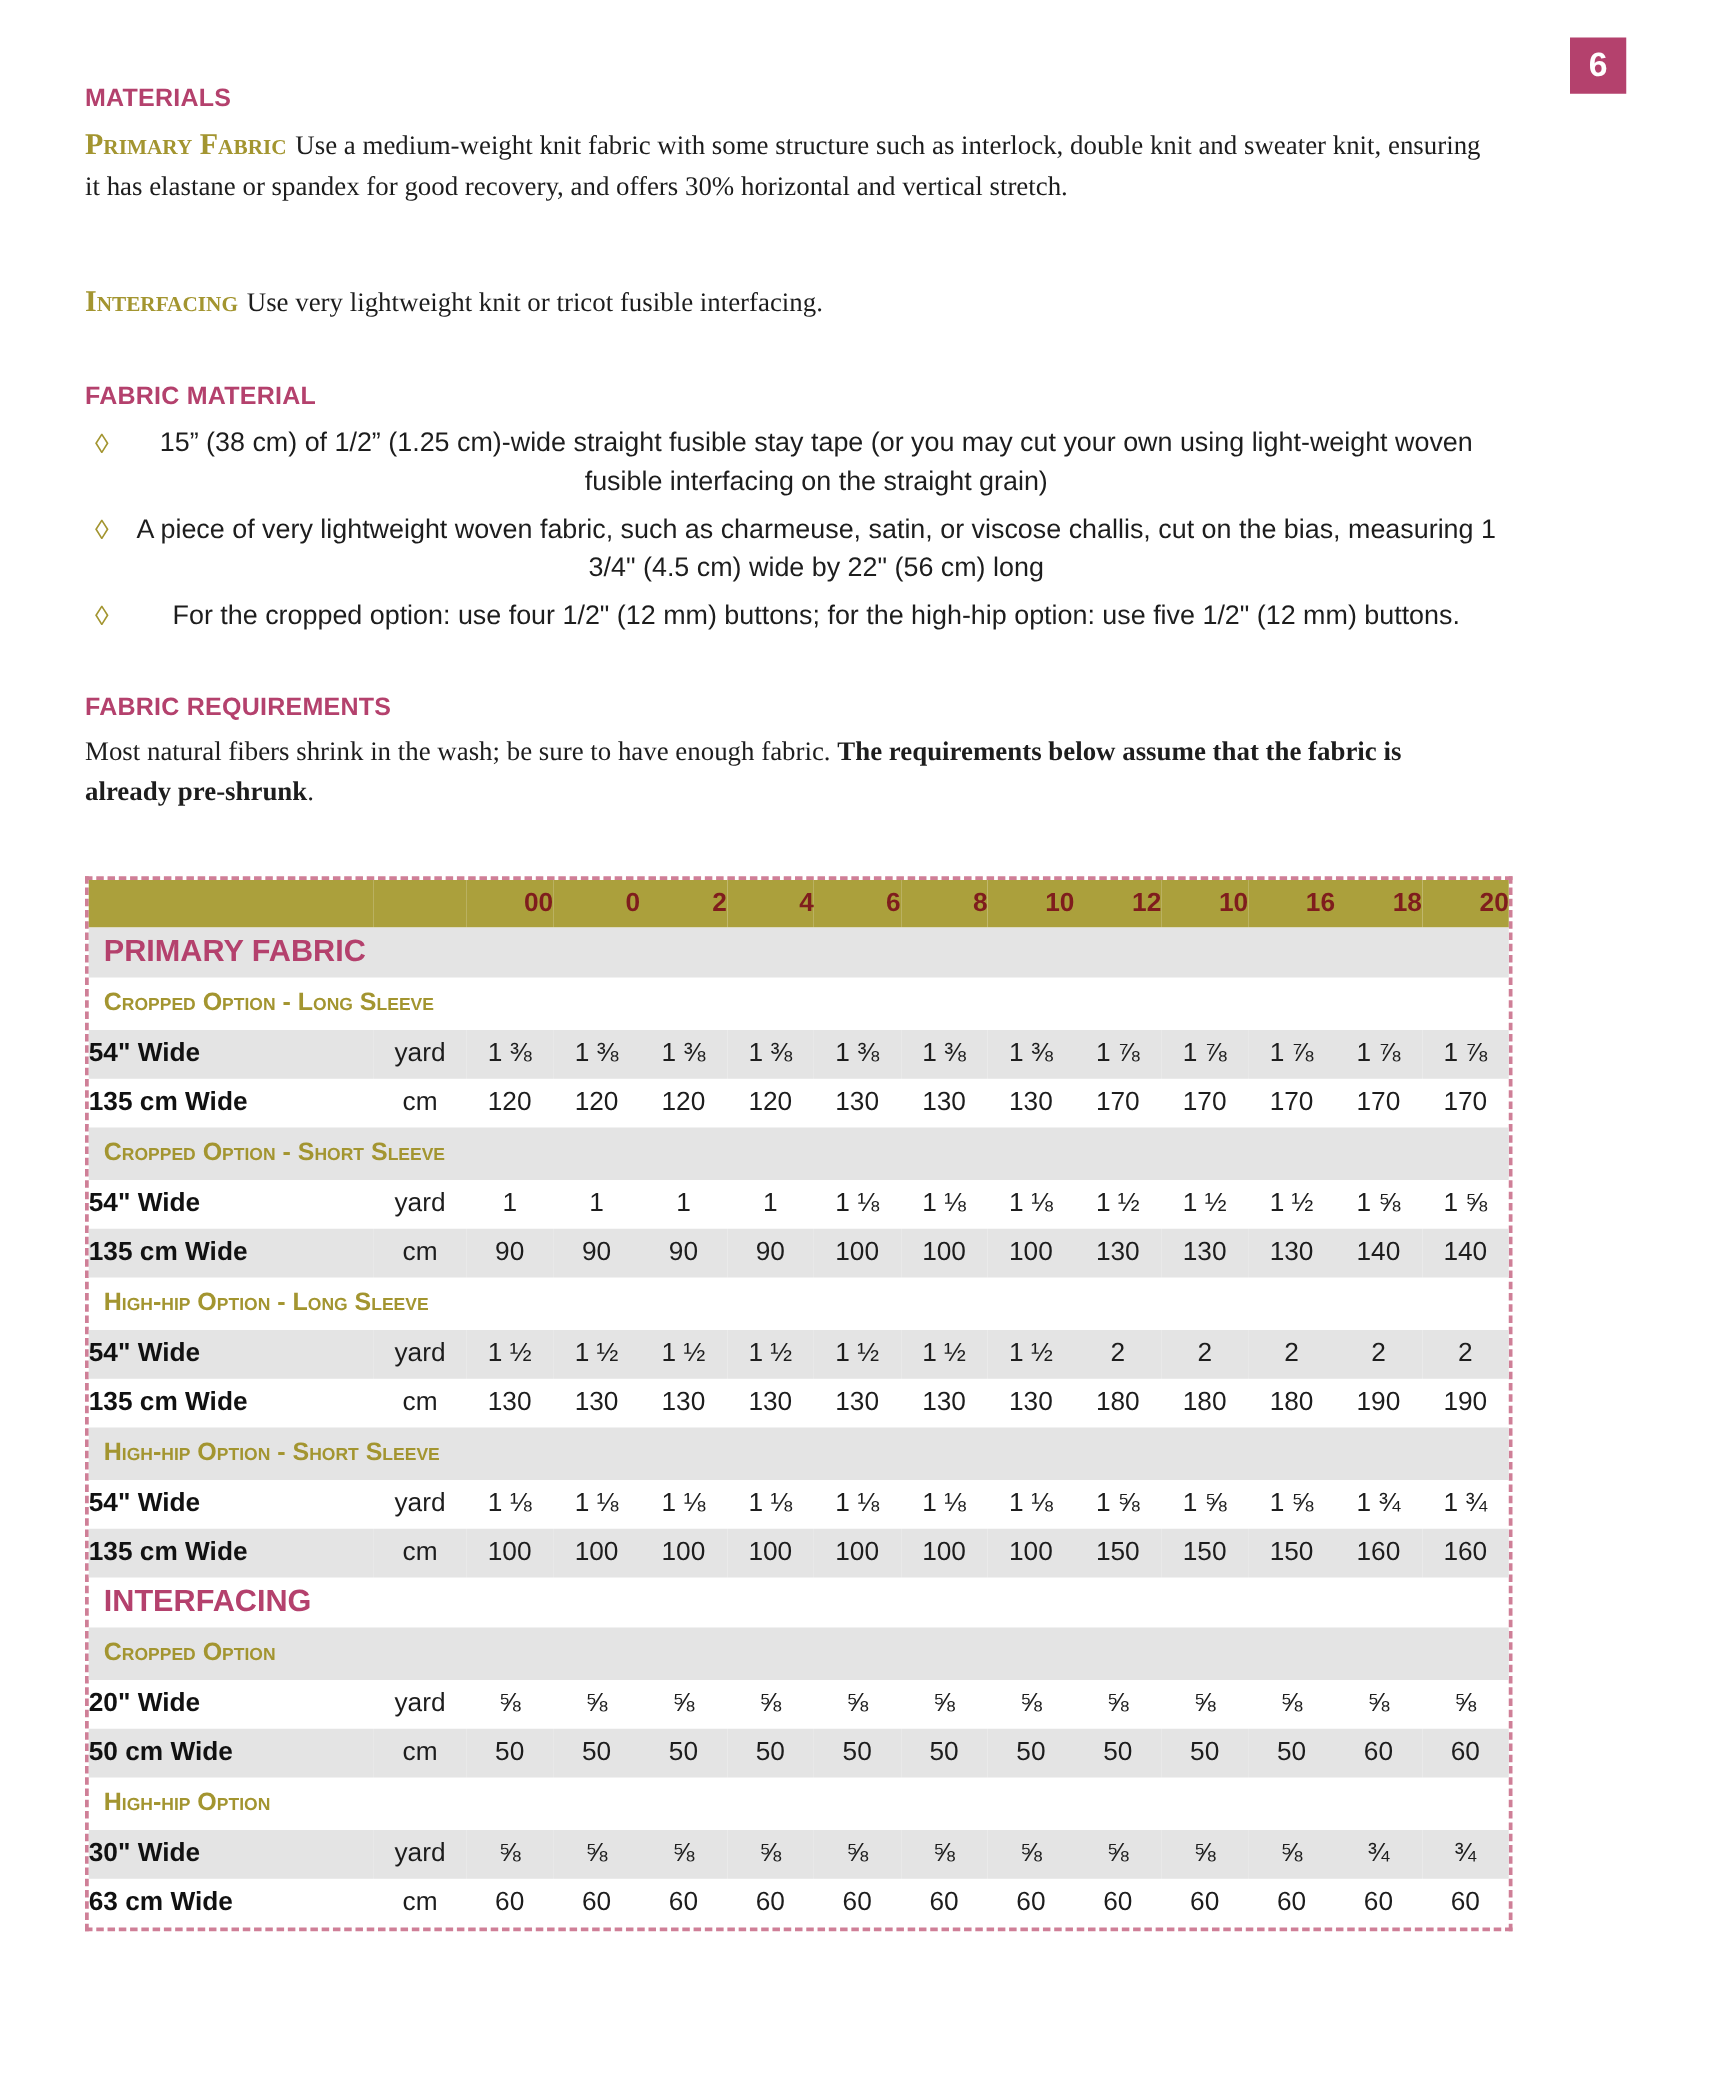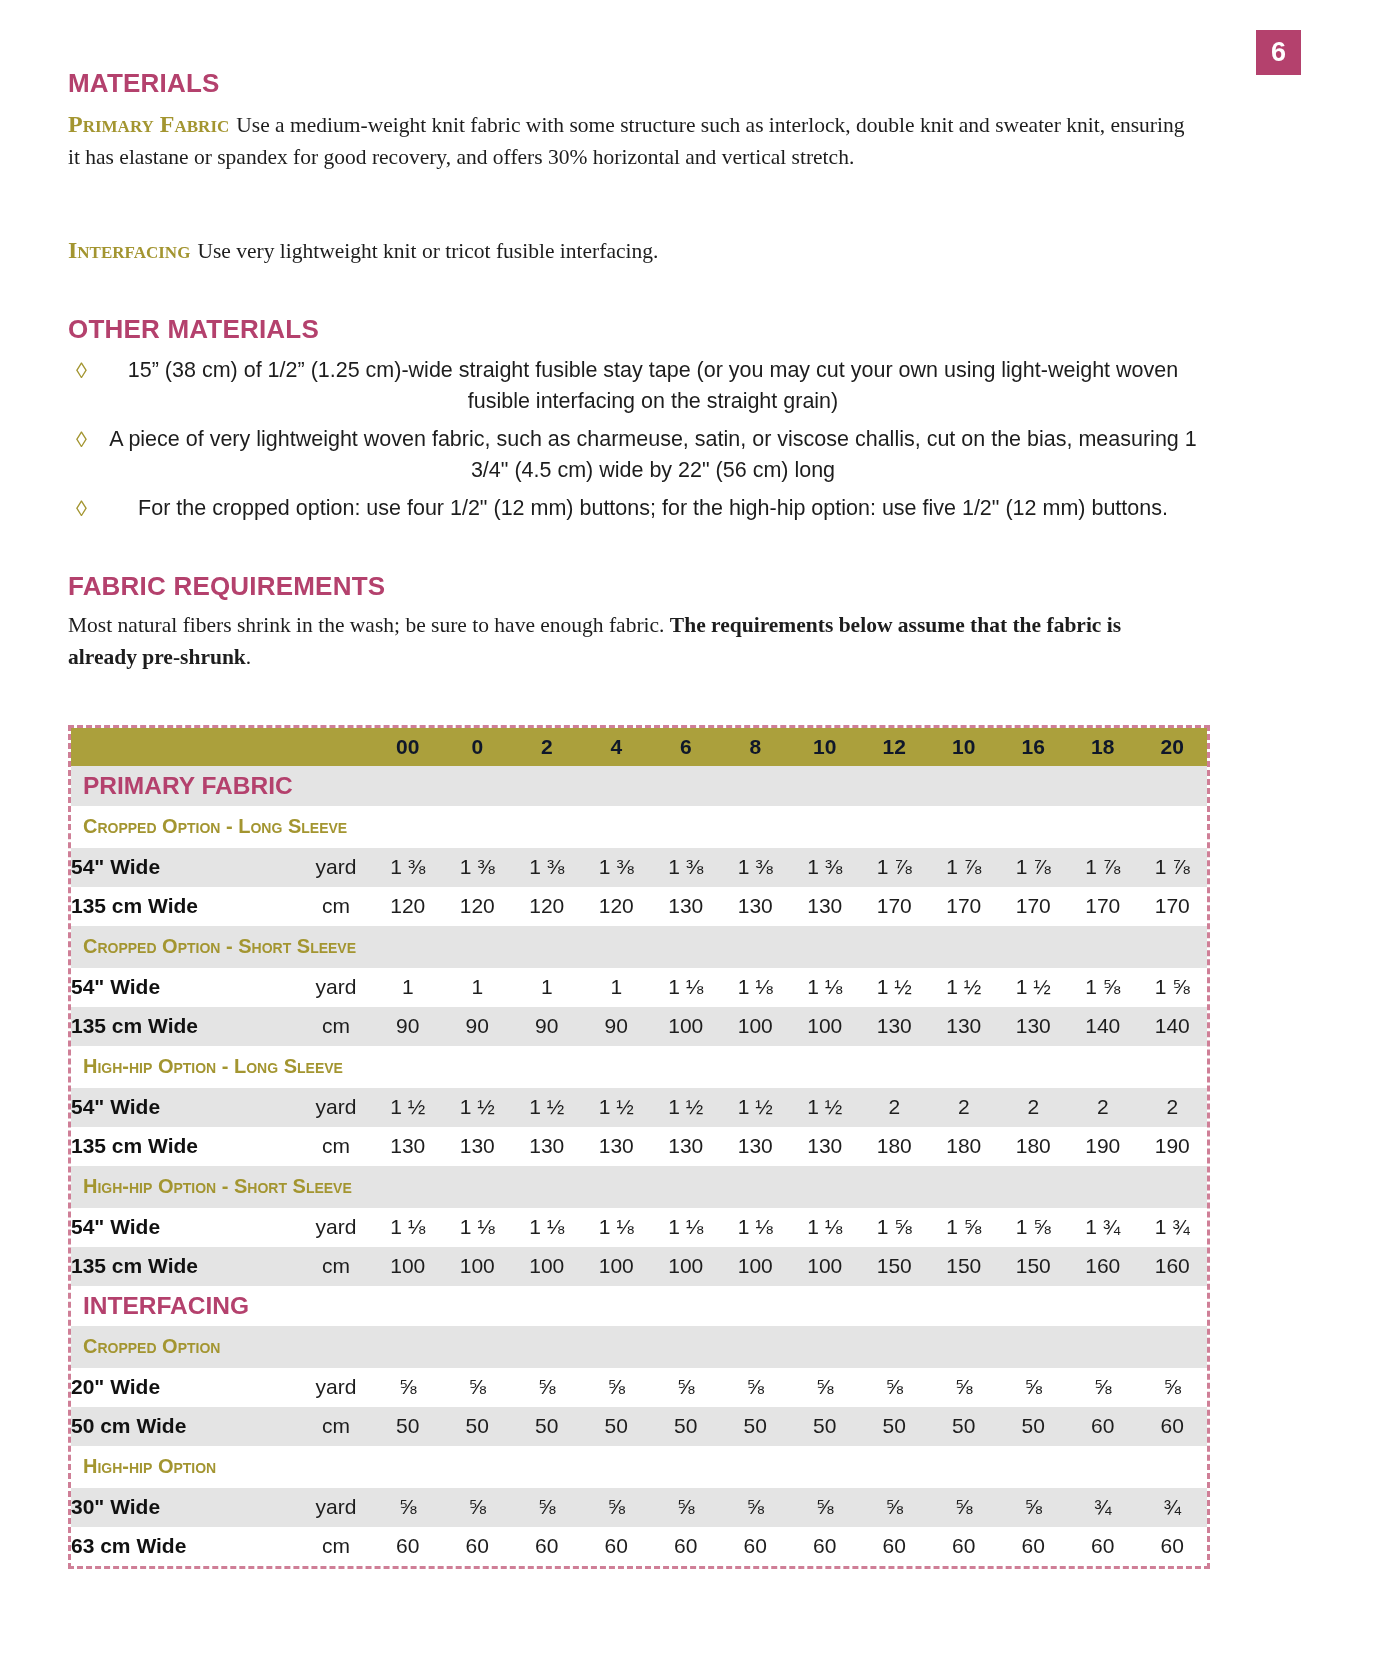--- a/index.html
+++ b/index.html
@@ -17,21 +17,21 @@
     width: 45px; height: 45px;
     background: var(--pink, #b5476d);
     color: #fff; font-size: 27px; font-weight: bold;
     display: flex; align-items: center; justify-content: center;
   }
 
   .content { padding: 68px 0 0 68px; width: 1208px; }
 
   .h-pink {
     color: var(--pink, #b4416d);
-    font-size: 26px; font-weight: bold;
+    font-size: 20px; font-weight: bold;
     letter-spacing: 0.2px;
     margin: 0 0 8px 0;
   }
   .bodytext { font-size: 21.5px; line-height: 1.45; margin: 0; width: 1120px; font-family: Liberation Serif, serif; }
   .sc-label {
     color: var(--olive, #a39530);
     font-weight: bold;
     font-variant: small-caps;
     font-size: 24px;
     margin-right: 7px;
@@ -51,22 +51,22 @@
   .table-wrap {
     margin-top: 52px;
     width: 1142px;
     border: 3px dashed var(--dashpink, #cf7f97);
     background: #fff;
   }
   table.sizes { width: 100%; border-collapse: collapse; table-layout: fixed; }
   table.sizes th, table.sizes td { padding: 0; vertical-align: middle; }
   thead th {
     background: var(--bar-olive, #aba03c);
-    color: #0f172a; font-weight: bold; font-size: 21px;
-    height: 38px; text-align: center;
+    color: #7f1d1d; font-weight: bold; font-size: 21px;
+    height: 38px; text-align: right;
   }
   tr.stripe td { background: var(--stripe, #e4e4e4); }
   td.cell { height: 39px; font-size: 21px; text-align: center; }
   td.label-cell { text-align: left; padding-left: 12px; font-weight: bold; color: #111; }
   tr.section td {
     color: var(--pink, #b4416d); font-weight: bold; font-size: 24.5px;
     text-align: left; padding-left: 12px; height: 40px;
   }
   tr.subsection td {
     color: var(--olive, #a39530); font-weight: bold;
@@ -88,21 +88,21 @@
     <h1 class="h-pink">MATERIALS</h1>
 
     <p class="bodytext">
       <span class="sc-label">Primary Fabric</span><span>Use a medium-weight knit fabric with some structure such as interlock, double knit and sweater knit, ensuring it has elastane or spandex for good recovery, and offers 30% horizontal and vertical stretch.</span>
     </p>
 
     <p class="bodytext para-gap">
       <span class="sc-label">Interfacing</span><span>Use very lightweight knit or tricot fusible interfacing.</span>
     </p>
 
-    <h1 class="h-pink sect-gap">OTHER MATERIALS</h1>
+    <h1 class="h-pink sect-gap">FABRIC MATERIAL</h1>
 
     <ul class="diamond-list">
       <li>
         <span class="diamond">◊</span>
         <span class="bullet-text">15” (38 cm) of 1/2” (1.25 cm)-wide straight fusible stay tape (or you may cut your own using light-weight woven fusible interfacing on the straight grain)</span>
       </li>
       <li>
         <span class="diamond">◊</span>
         <span class="bullet-text">A piece of very lightweight woven fabric, such as charmeuse, satin, or viscose challis, cut on the bias, measuring 1 3/4" (4.5 cm) wide by 22" (56 cm) long</span>
       </li>

